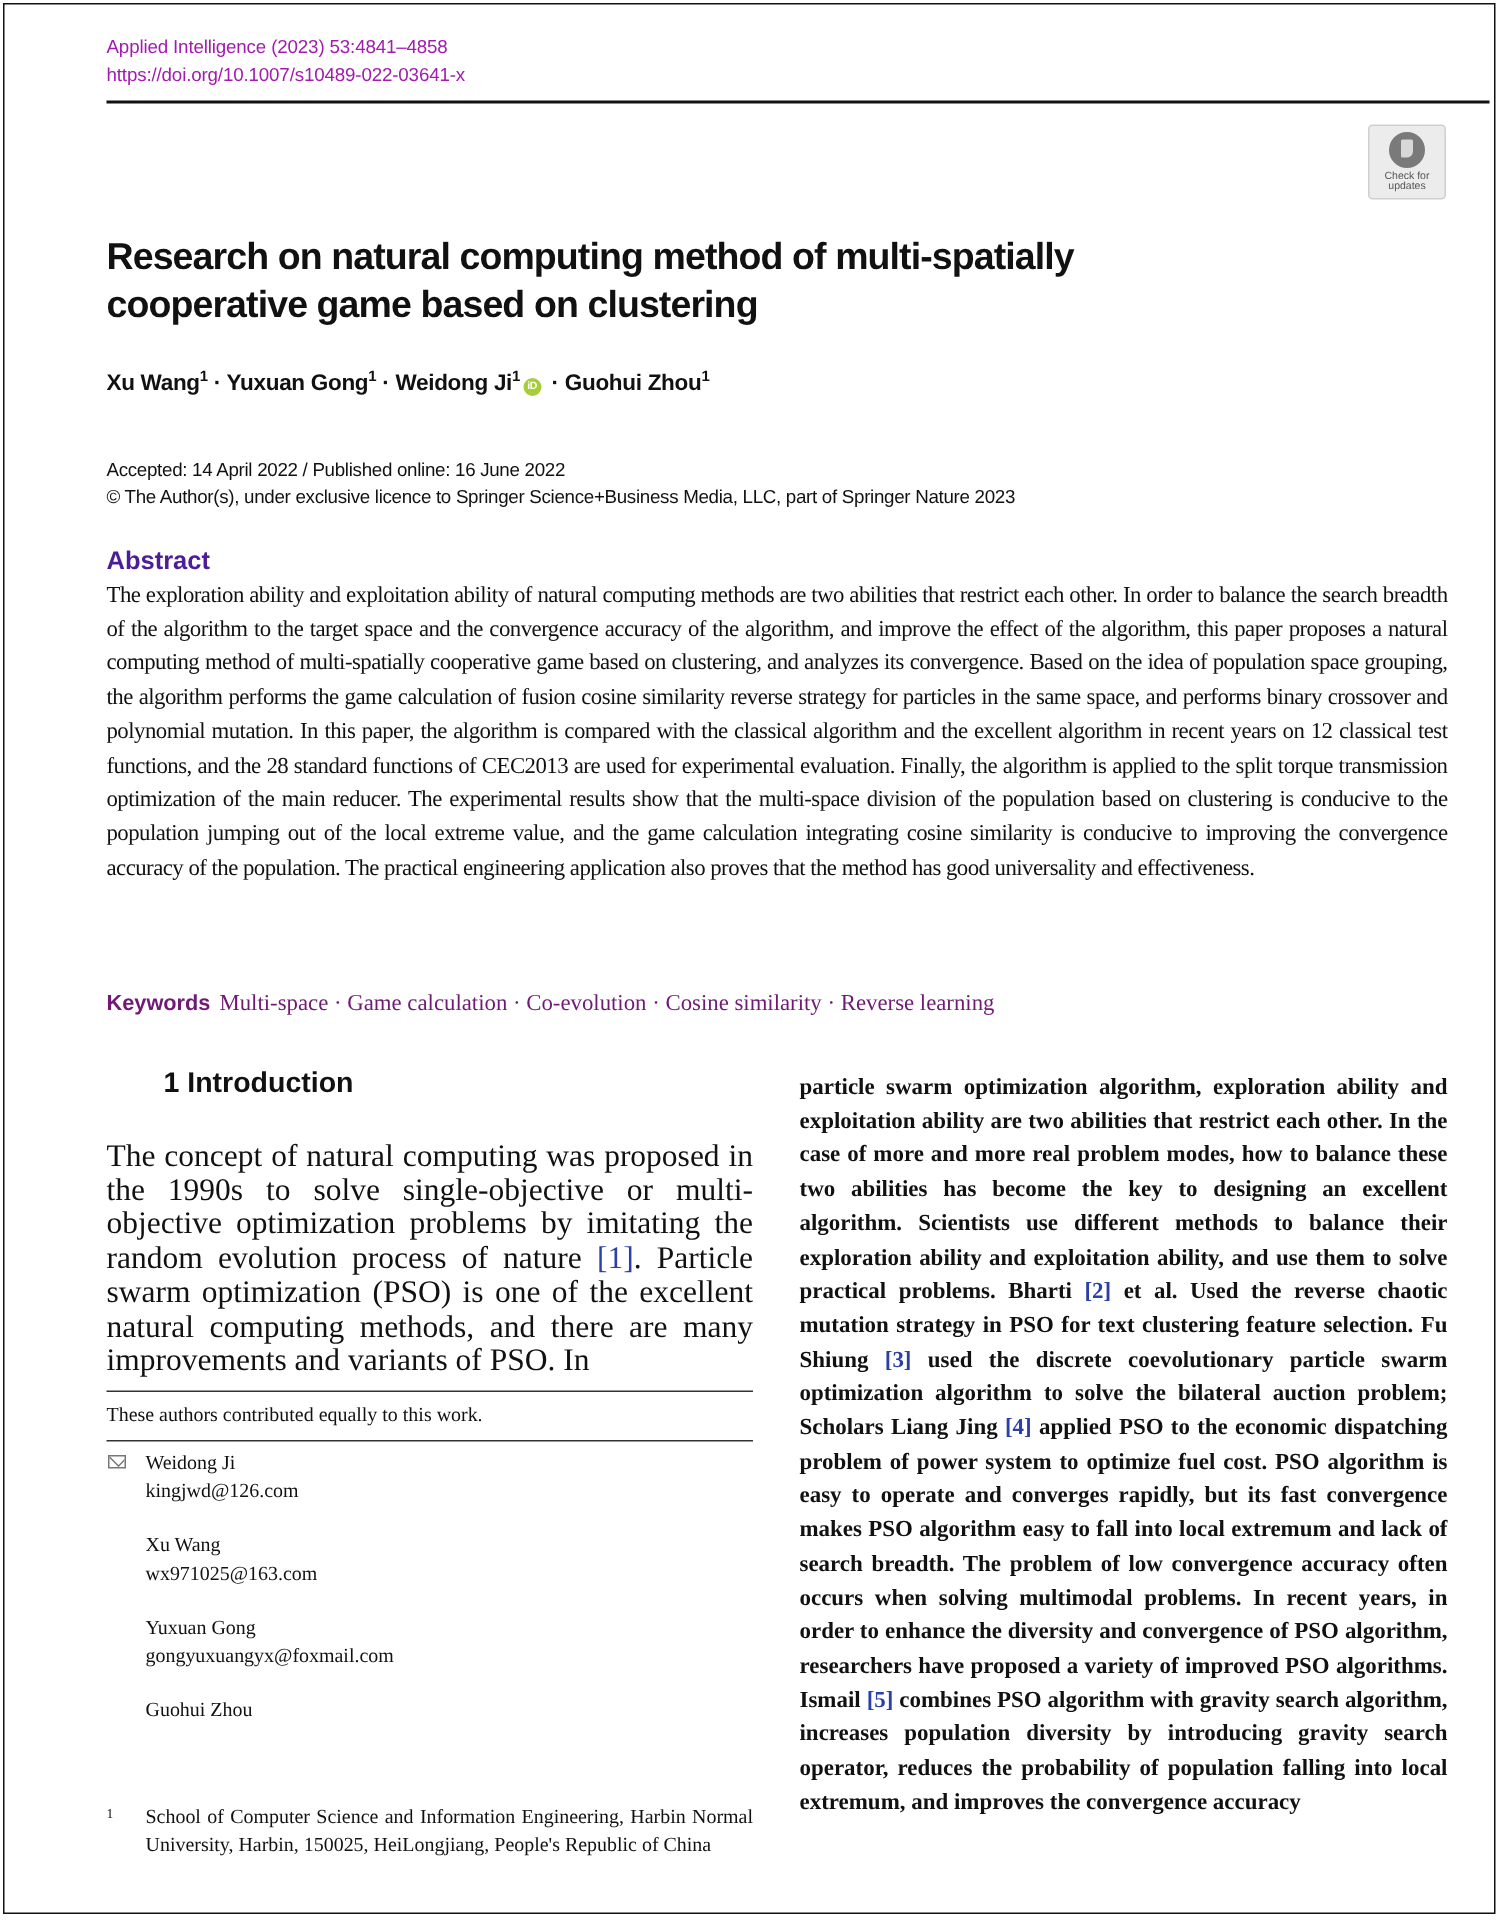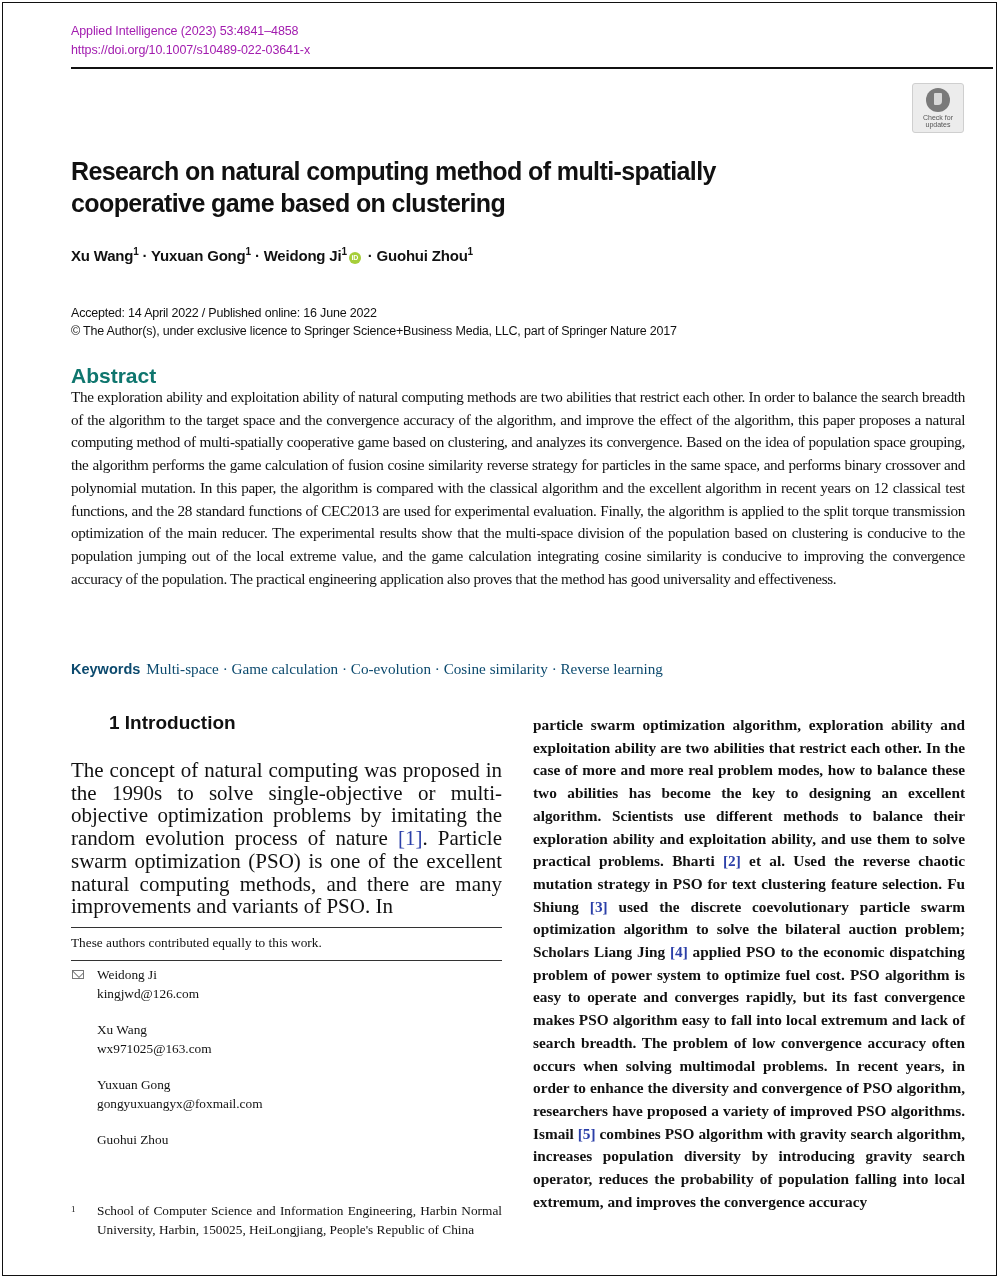--- a/index.html
+++ b/index.html
@@ -11,23 +11,23 @@
   .header-rule { position: absolute; left: 71px; top: 67px; width: 922px; height: 1.5px; background: #111; }
   .check-badge { position: absolute; left: 912px; top: 83px; width: 52px; height: 50px; background: #ececec; border: 1px solid #cfcfcf; border-radius: 3px; box-sizing: border-box; text-align: center; }
   .check-badge .circle { width: 24px; height: 24px; border-radius: 50%; background: #7a7a7a; margin: 4px auto 0; position: relative; }
   .check-badge .circle::after { content: ""; position: absolute; left: 8px; top: 5px; width: 8px; height: 12px; background: #d8d8d8; border-radius: 1px 1px 4px 1px; }
   .check-badge .lbl { font-size: 7px; line-height: 7px; color: #555; margin-top: 2px; }
   .title { position: absolute; left: 71px; top: 155px; width: 760px; font-size: 25px; font-weight: bold; line-height: 32px; color: #111; letter-spacing: -0.6px; }
   .authors { position: absolute; left: 71px; top: 247px; font-size: 15px; font-weight: bold; color: #111; letter-spacing: -0.2px; }
   .authors sup { font-size: 10px; vertical-align: 6px; line-height: 0; }
   .orcid { display: inline-block; width: 12px; height: 12px; border-radius: 50%; background: #a6ce39; color: #fff; font-size: 7px; line-height: 12px; text-align: center; vertical-align: 1px; margin: 0 3px 0 2px; font-weight: bold; }
   .dates { position: absolute; left: 71px; top: 304px; font-size: 12.5px; color: #111; line-height: 18px; letter-spacing: -0.2px; }
-  .abstract-h { position: absolute; left: 71px; top: 364px; font-size: 21px; font-weight: bold; color: #0f766e; }
+  .abstract-h { position: absolute; left: 71px; top: 364px; font-size: 17px; font-weight: bold; color: #4c1d95; }
   .abstract { position: absolute; left: 71px; top: 386px; width: 894px; font-size: 15.2px; line-height: 22.7px; color: #111; text-align: justify; letter-spacing: -0.35px; }
-  .keywords { position: absolute; left: 71px; top: 660px; font-size: 15.2px; color: #0c4a6e; }
+  .keywords { position: absolute; left: 71px; top: 660px; font-size: 15.2px; color: #701a75; }
   .keywords .kh { font-weight: bold; font-size: 14.5px; margin-right: 6px; }
   .sec-h { position: absolute; left: 71px; top: 712px; font-size: 19px; font-weight: bold; color: #111; margin-left: 38px; }
   .col-left { position: absolute; left: 71px; top: 759px; width: 431px; font-size: 21px; line-height: 22.7px; color: #111; text-align: justify; }
   .col-right { position: absolute; left: 533px; top: 714px; width: 432px; font-size: 15.3px; line-height: 22.7px; color: #111; text-align: justify; font-weight: bold; }
   .ref { color: #2b3fa8; }
   .fn-rule1 { position: absolute; left: 71px; top: 927px; width: 431px; height: 1px; background: #333; }
   .fn-equal { position: absolute; left: 71px; top: 935px; font-size: 13.3px; color: #111; }
   .fn-rule2 { position: absolute; left: 71px; top: 960px; width: 431px; height: 1px; background: #333; }
   .contacts { position: absolute; left: 71px; top: 966px; width: 431px; font-size: 13.3px; line-height: 18.5px; color: #111; }
   .contact { position: relative; padding-left: 26px; margin-bottom: 18px; }
@@ -57,21 +57,21 @@
 </div>
 
 <div class="title sans">Research on natural computing method of multi-spatially cooperative game based on clustering</div>
 
 <div class="authors sans">
   <span>Xu Wang</span><sup>1</sup><span> · </span><span>Yuxuan Gong</span><sup>1</sup><span> · </span><span>Weidong Ji</span><sup>1</sup><span class="orcid">iD</span><span> · </span><span>Guohui Zhou</span><sup>1</sup>
 </div>
 
 <div class="dates sans">
   <div>Accepted: 14 April 2022 / Published online: 16 June 2022</div>
-  <div>© The Author(s), under exclusive licence to Springer Science+Business Media, LLC, part of Springer Nature 2017</div>
+  <div>© The Author(s), under exclusive licence to Springer Science+Business Media, LLC, part of Springer Nature 2023</div>
 </div>
 
 <div class="abstract-h sans">Abstract</div>
 <div class="abstract serif">The exploration ability and exploitation ability of natural computing methods are two abilities that restrict each other. In order to balance the search breadth of the algorithm to the target space and the convergence accuracy of the algorithm, and improve the effect of the algorithm, this paper proposes a natural computing method of multi-spatially cooperative game based on clustering, and analyzes its convergence. Based on the idea of population space grouping, the algorithm performs the game calculation of fusion cosine similarity reverse strategy for particles in the same space, and performs binary crossover and polynomial mutation. In this paper, the algorithm is compared with the classical algorithm and the excellent algorithm in recent years on 12 classical test functions, and the 28 standard functions of CEC2013 are used for experimental evaluation. Finally, the algorithm is applied to the split torque transmission optimization of the main reducer. The experimental results show that the multi-space division of the population based on clustering is conducive to the population jumping out of the local extreme value, and the game calculation integrating cosine similarity is conducive to improving the convergence accuracy of the population. The practical engineering application also proves that the method has good universality and effectiveness.</div>
 
 <div class="keywords serif">
   <span class="kh sans">Keywords</span><span>Multi-space · Game calculation · Co-evolution · Cosine similarity · Reverse learning</span>
 </div>
 
 <div class="sec-h sans">1 Introduction</div>

